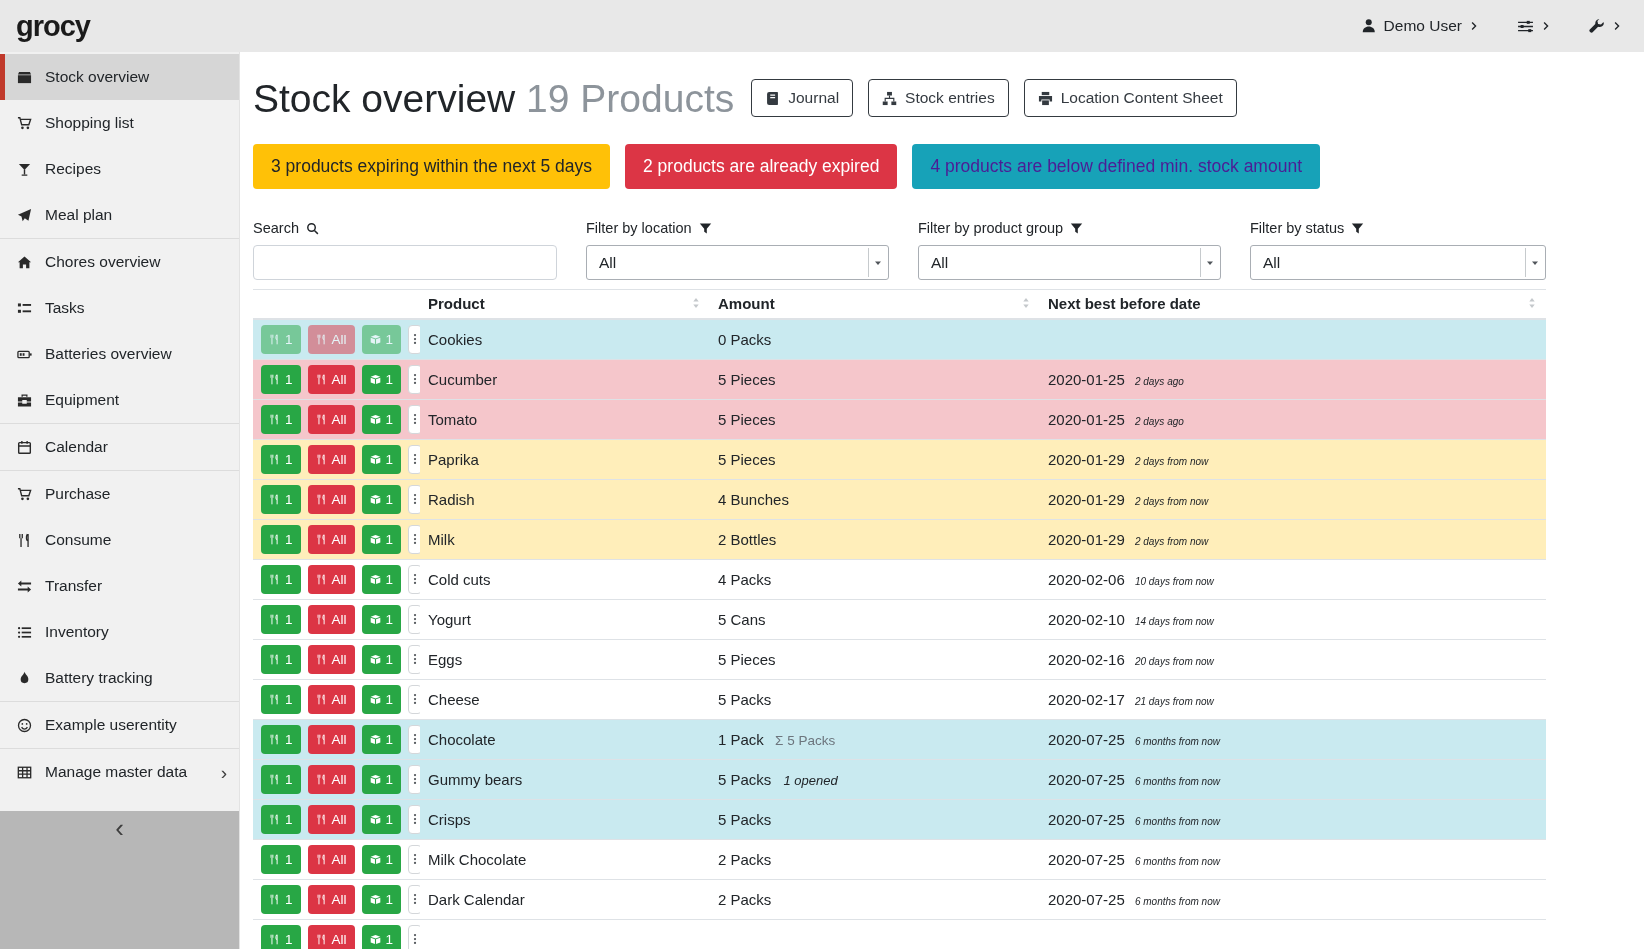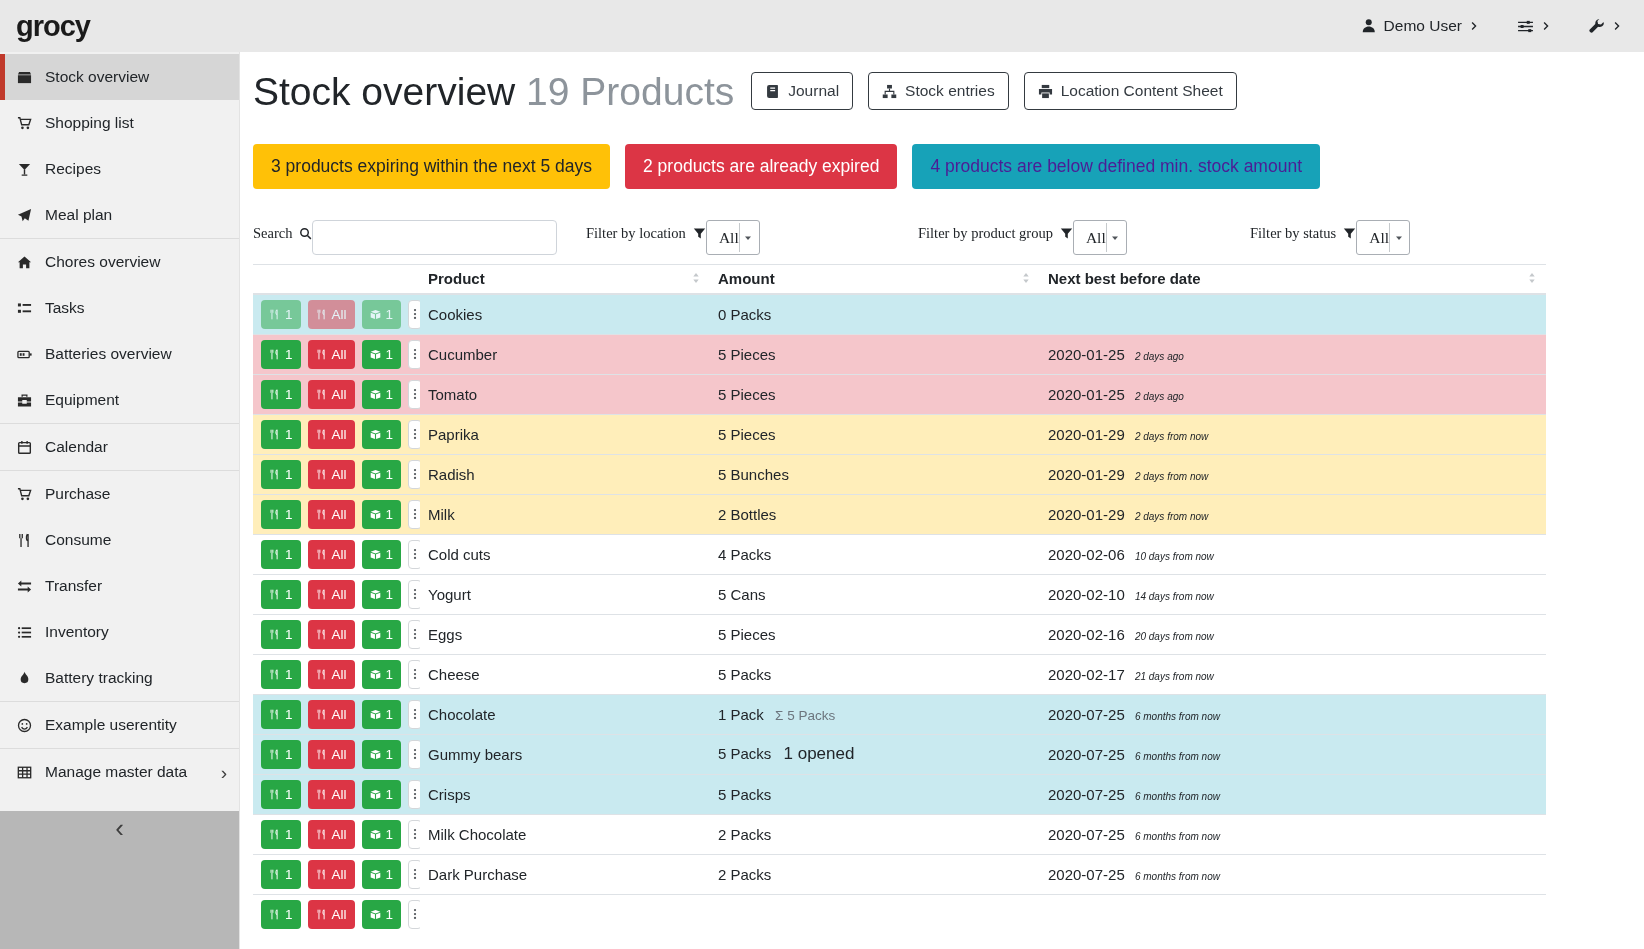--- a/index.html
+++ b/index.html
@@ -19,30 +19,30 @@
 .side-menu{padding-top:2px;}
 .side-item{height:46px;display:flex;align-items:center;gap:11px;padding:0 12px 0 14px;font-size:15.5px;cursor:pointer;}
 .side-item .icon{width:20px;font-size:15px;flex:0 0 20px;color:#2a2a2a;}
 .side-item.active{background:#d6d6d6;border-left:5px solid var(--accent);padding-left:9px;}
 .side-divider{height:1px;background:#dcdcdc;}
 .side-chevron{margin-left:auto;font-size:19px;color:#3f3f3f;line-height:1;}
 .sidebar-footer{flex:1;margin-top:16px;background:#b7b7b7;text-align:center;}
 .collapse-btn{display:inline-block;margin-top:2px;font-size:26px;color:#3d3d3d;cursor:pointer;line-height:1.2;}
 
 .main{background:#fff;padding:20px 98px 0 13px;overflow:hidden;}
-.title-row{height:52px;display:flex;align-items:flex-start;}
+.title-row{height:52px;display:flex;align-items:center;}
 h1{font-size:39px;font-weight:500;line-height:1;white-space:nowrap;}
 .muted{color:#8d949b;font-weight:400;}
 .top-buttons{display:flex;gap:15px;margin-left:17px;}
 .btn-outline{display:inline-flex;align-items:center;gap:8px;background:#fff;border:1px solid #343a40;color:#343a40;border-radius:4px;padding:0 13px;height:38px;font-size:15.5px;cursor:pointer;font-family:inherit;}
 .btn-outline .icon{font-size:15px;}
 .banners{display:flex;gap:15px;margin-top:20px;}
 .banner{border-radius:4px;padding:0 18px;height:45px;display:flex;align-items:center;font-size:17.5px;cursor:pointer;border:none;font-family:inherit;white-space:nowrap;}
 .filters{display:flex;gap:29px;margin-top:31px;}
-.filter{display:flex;flex-direction:row;font-family:Liberation Serif, serif;}
+.filter{display:flex;flex-direction:column;}
 .filter:nth-child(1){width:304px;}
 .filter:nth-child(2){width:303px;}
 .filter:nth-child(3){width:303px;}
 .filter:nth-child(4){width:296px;}
 .filter-label{display:flex;align-items:center;gap:7px;font-size:14.5px;margin-bottom:9px;}
 .filter-label .icon{font-size:13px;}
 .text-input{height:35px;border:1px solid #cfd4da;border-radius:4px;padding:0 10px;font-size:15px;width:100%;font-family:inherit;outline:none;}
 .select{height:35px;border:1px solid #a9aeb4;border-radius:3px;background:#fff;display:flex;align-items:center;justify-content:space-between;padding:2px 2px 2px 12px;font-size:15.5px;cursor:pointer;}
 .select-caret{width:18px;align-self:stretch;display:flex;align-items:center;justify-content:center;border-left:1px solid #c6cacd;color:#50555a;font-size:10px;}
 
@@ -54,21 +54,21 @@
 tr.danger td{background:var(--row-danger);}
 tr.warning td{background:var(--row-warning);}
 .actions-cell{display:flex;align-items:center;gap:7px;}
 .rbtn{display:inline-flex;align-items:center;gap:5px;height:29px;padding:0 8px;border:none;border-radius:4px;color:#fff;font-size:13.5px;cursor:pointer;font-family:inherit;}
 .rbtn .icon{font-size:11px;}
 .rbtn.green{background:var(--green);}
 .rbtn.red{background:var(--red);}
 .rbtn.faded{opacity:.5;}
 .dots{display:inline-flex;align-items:center;justify-content:center;height:29px;width:25px;background:#fff;border:1px solid #d4d7da;border-radius:4px;color:#55595d;cursor:pointer;font-size:12px;}
 .amount-note{color:#6c757d;font-size:13.5px;margin-left:7px;}
-.amount-note.it{font-size:17px;color:#212529;margin-left:8px;}
+.amount-note.it{font-style:italic;font-size:13px;color:#212529;margin-left:8px;}
 .date-note{font-style:italic;font-size:10px;margin-left:6px;margin-top:24px;}
 </style>
 </head>
 <body>
 
 <div class="app">
 
   <header class="navbar">
     <div class="logo">grocy</div>
     <div class="nav-right">
@@ -579,21 +579,21 @@
                     <svg viewBox="0 0 16 16" width="1em" height="1em">
                       <circle fill="currentColor" cx="8" cy="2.8" r="1.5"></circle>
                       <circle fill="currentColor" cx="8" cy="8" r="1.5"></circle>
                       <circle fill="currentColor" cx="8" cy="13.2" r="1.5"></circle>
                     </svg>
                   </span>
                 </button>
               </div>
             </td>
             <td>Radish</td>
-            <td>5 Bunches</td>
+            <td>4 Bunches</td>
             <td>2020-01-29 <span class="date-note">2 days from now</span></td>
           </tr>
           <tr class="warning">
             <td>
               <div class="actions-cell">
                 <button class="rbtn green"><span class="icon">
                     <svg viewBox="0 0 16 16" width="1em" height="1em">
                       <path fill="none" stroke="currentColor" stroke-width="1.4" d="M3 1v4.6M5.6 1v4.6M4.3 5.6V15M11.8 1v14M11.8 8.4C9.9 8.4 9.4 4 11 1.2"></path>
                     </svg>
                   </span>1</button>
@@ -928,21 +928,21 @@
                   <span class="icon">
                     <svg viewBox="0 0 16 16" width="1em" height="1em">
                       <circle fill="currentColor" cx="8" cy="2.8" r="1.5"></circle>
                       <circle fill="currentColor" cx="8" cy="8" r="1.5"></circle>
                       <circle fill="currentColor" cx="8" cy="13.2" r="1.5"></circle>
                     </svg>
                   </span>
                 </button>
               </div>
             </td>
-            <td>Dark Purchase</td>
+            <td>Dark Calendar</td>
             <td>2 Packs</td>
             <td>2020-07-25 <span class="date-note">6 months from now</span></td>
           </tr>
           <tr>
             <td>
               <div class="actions-cell">
                 <button class="rbtn green"><span class="icon">
                     <svg viewBox="0 0 16 16" width="1em" height="1em">
                       <path fill="none" stroke="currentColor" stroke-width="1.4" d="M3 1v4.6M5.6 1v4.6M4.3 5.6V15M11.8 1v14M11.8 8.4C9.9 8.4 9.4 4 11 1.2"></path>
                     </svg>

